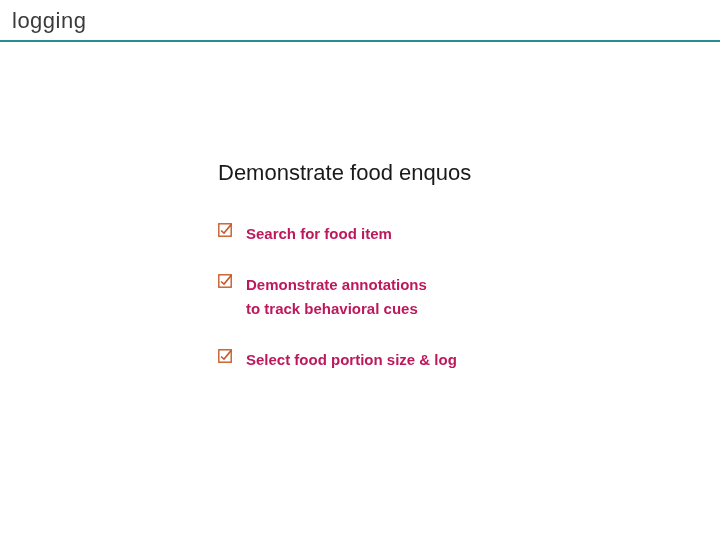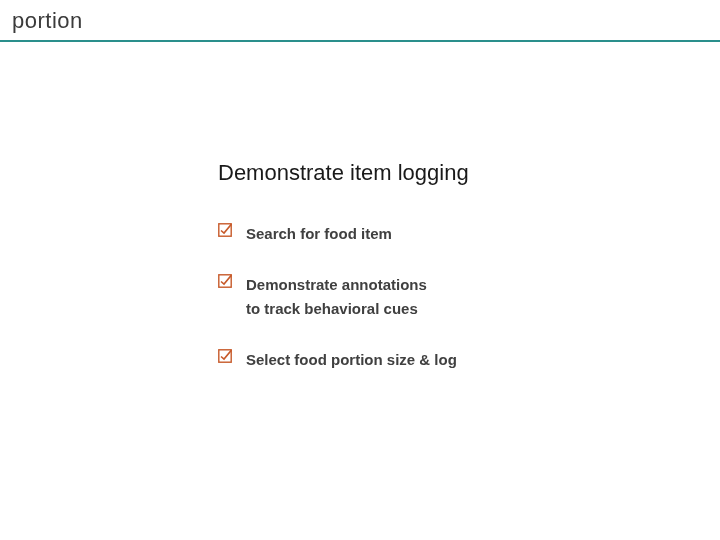--- a/index.html
+++ b/index.html
@@ -42,35 +42,35 @@
     width: 14px;
     height: 14px;
     flex: 0 0 14px;
     margin-right: 14px;
     margin-top: 1px;
   }
   .checkbox svg { display: block; }
   .item-text {
     font-size: 15px;
     font-weight: 700;
-    color: #404040;
+    color: #be185d;
     line-height: 1.55;
   }
 </style>
 </head>
 <body>
 
 <div class="page">
   <div class="header">
-    <div class="brand">portion</div>
+    <div class="brand">logging</div>
   </div>
   <div class="rule"></div>
 
   <div class="content">
-    <div class="title">Demonstrate item logging</div>
+    <div class="title">Demonstrate food enquos</div>
 
     <div class="item">
       <span class="checkbox">
         <svg width="14" height="14" viewBox="0 0 14 14">
           <rect x="0.8" y="0.8" width="12.4" height="12.4" fill="none" stroke="#c75a2a" stroke-width="1.4"></rect>
           <path d="M3 7.5 L6 10 L13.5 1" fill="none" stroke="#c75a2a" stroke-width="1.6"></path>
         </svg>
       </span>
       <div class="item-text">Search for food item</div>
     </div>

